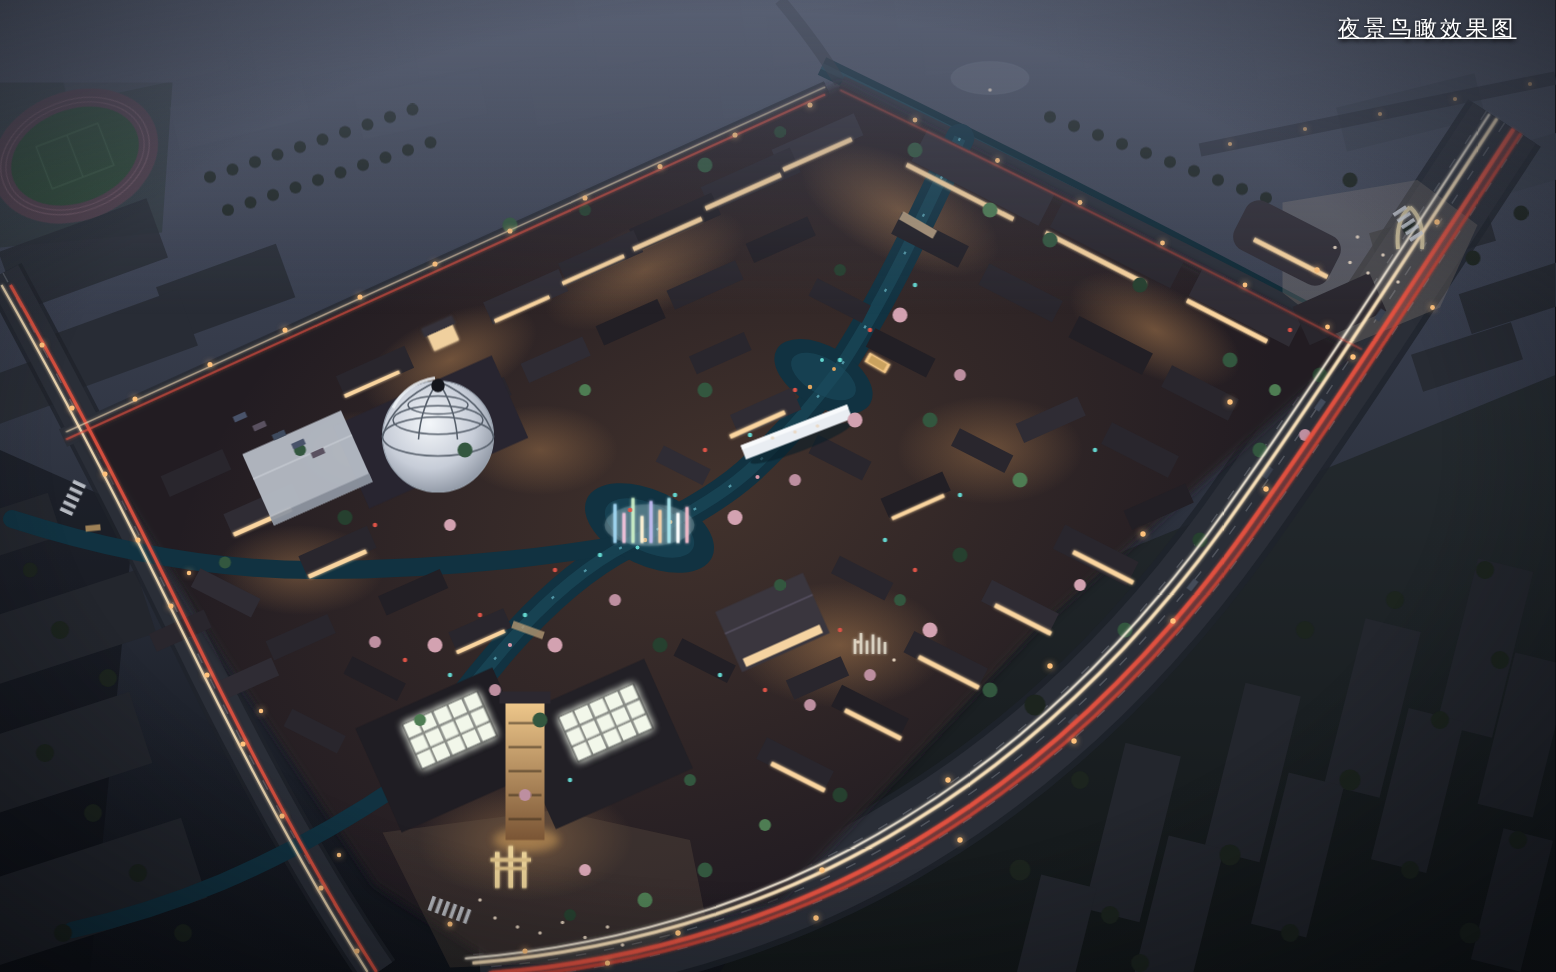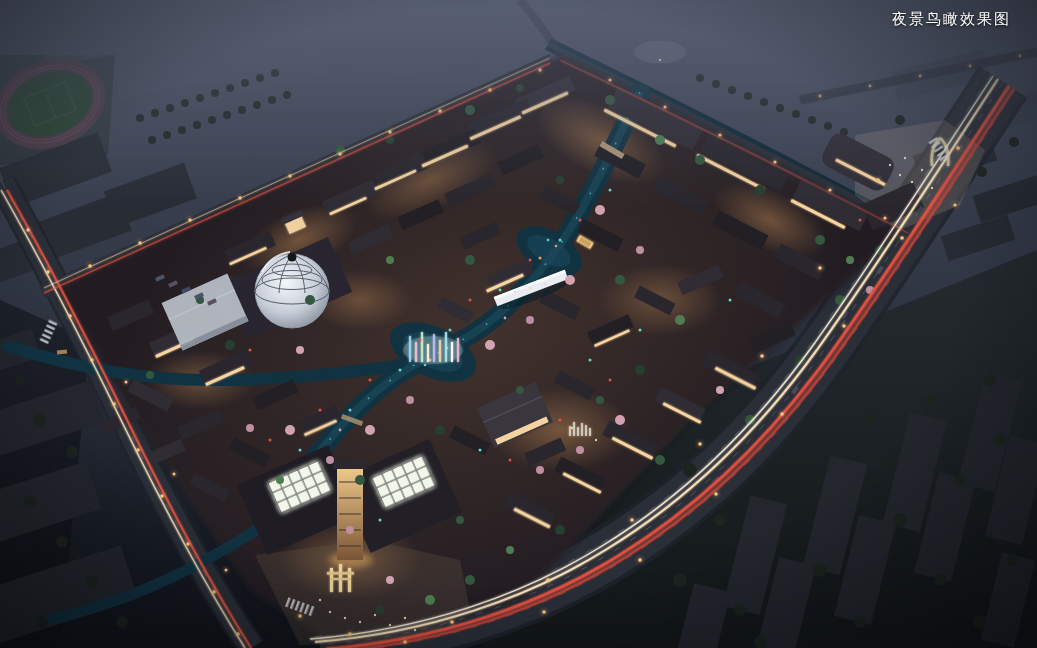--- a/index.html
+++ b/index.html
@@ -1,20 +1,20 @@
 <!DOCTYPE html>
 <html><head>
 <meta charset="utf-8">
 <style>
   html,body{margin:0;padding:0;background:#000;}
   #stage{position:relative;width:1037px;height:648px;overflow:hidden;background:#14171e;
          font-family:"DejaVu Sans",sans-serif;}
   #stage svg{position:absolute;left:0;top:0;}
   .caption{position:absolute;top:9px;right:26px;font-size:15px;line-height:1.4;color:#ffffff;
-           letter-spacing:2px;text-shadow:0 1px 3px rgba(0,0,0,.85);}
+           letter-spacing:2px;text-shadow:0 1px 3px rgba(0,0,0,.85);text-decoration:underline;}
   
   .ctx{fill:#4a5060}.ctx2{fill:#3b414e}.ctxd{fill:#272b33}.ctxb{fill:#23262d}
   .rf1{fill:#29262d}.rf2{fill:#2f2c34}.rf3{fill:#221f25}
   .win{fill:#ffd9a2;opacity:.92}
   .treeg{fill:#33573f}.treeg2{fill:#26402f}.treeL{fill:#4e7d53}.trd{fill:#1c241e}
   .blos{fill:#d3a2b1}.blos2{fill:#bd8fa0}
   .cy{fill:#63d5ce}.rl{fill:#dd5347}.ppl{fill:#ead9c4}
   .lamp{fill:#ffc27c}
   .road{fill:none;stroke:#2a2e37}.roadedge{fill:none;stroke:#1f232b}
   .dash{fill:none;stroke:#d8dce2;opacity:.22;stroke-width:1;stroke-dasharray:7 12}

